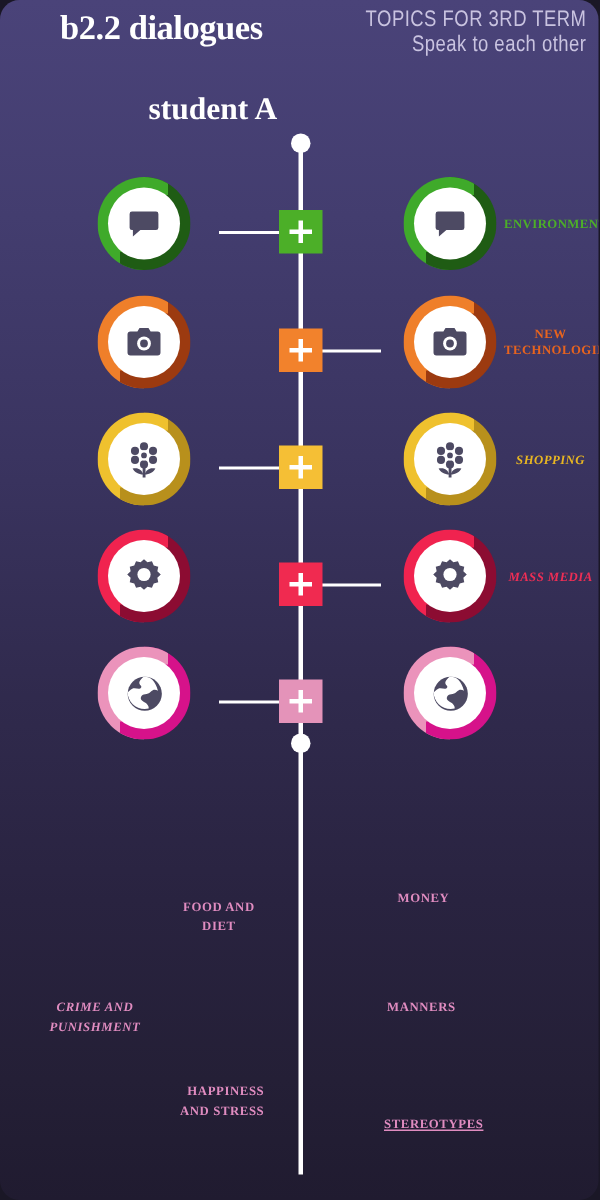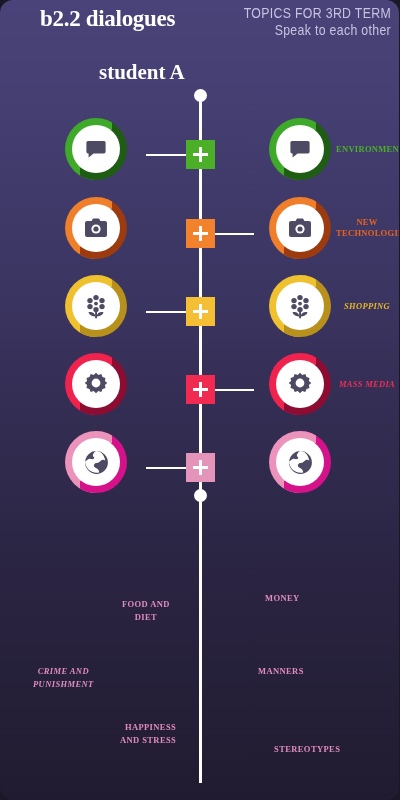--- a/index.html
+++ b/index.html
@@ -401,16 +401,16 @@
 
   <div id="keywords-container">
       <div class="keyword" style="left: 122px; top: 598px; color: rgb(224, 140, 192);">FOOD AND
 DIET</div>
       <div class="keyword" style="left: 265px; top: 592px; color: rgb(224, 140, 192);">MONEY</div>
       <div class="keyword" style="left: 33px; top: 665px; color: rgb(224, 140, 192); font-style: italic;">CRIME AND
 PUNISHMENT</div>
       <div class="keyword" style="left: 258px; top: 665px; color: rgb(224, 140, 192);">MANNERS</div>
       <div class="keyword" style="left: 120px; top: 721px; color: rgb(224, 140, 192); text-align: right;">HAPPINESS
 AND STRESS</div>
-      <div class="keyword" style="left: 274px; top: 743px; color: rgb(224, 140, 192);">STEREOTYPES</div>
+      <div class="keyword" style="left: 256px; top: 743px; color: rgb(224, 140, 192); text-decoration: underline;">STEREOTYPES</div>
     </div>
 
 </div>
 
 </body></html>

